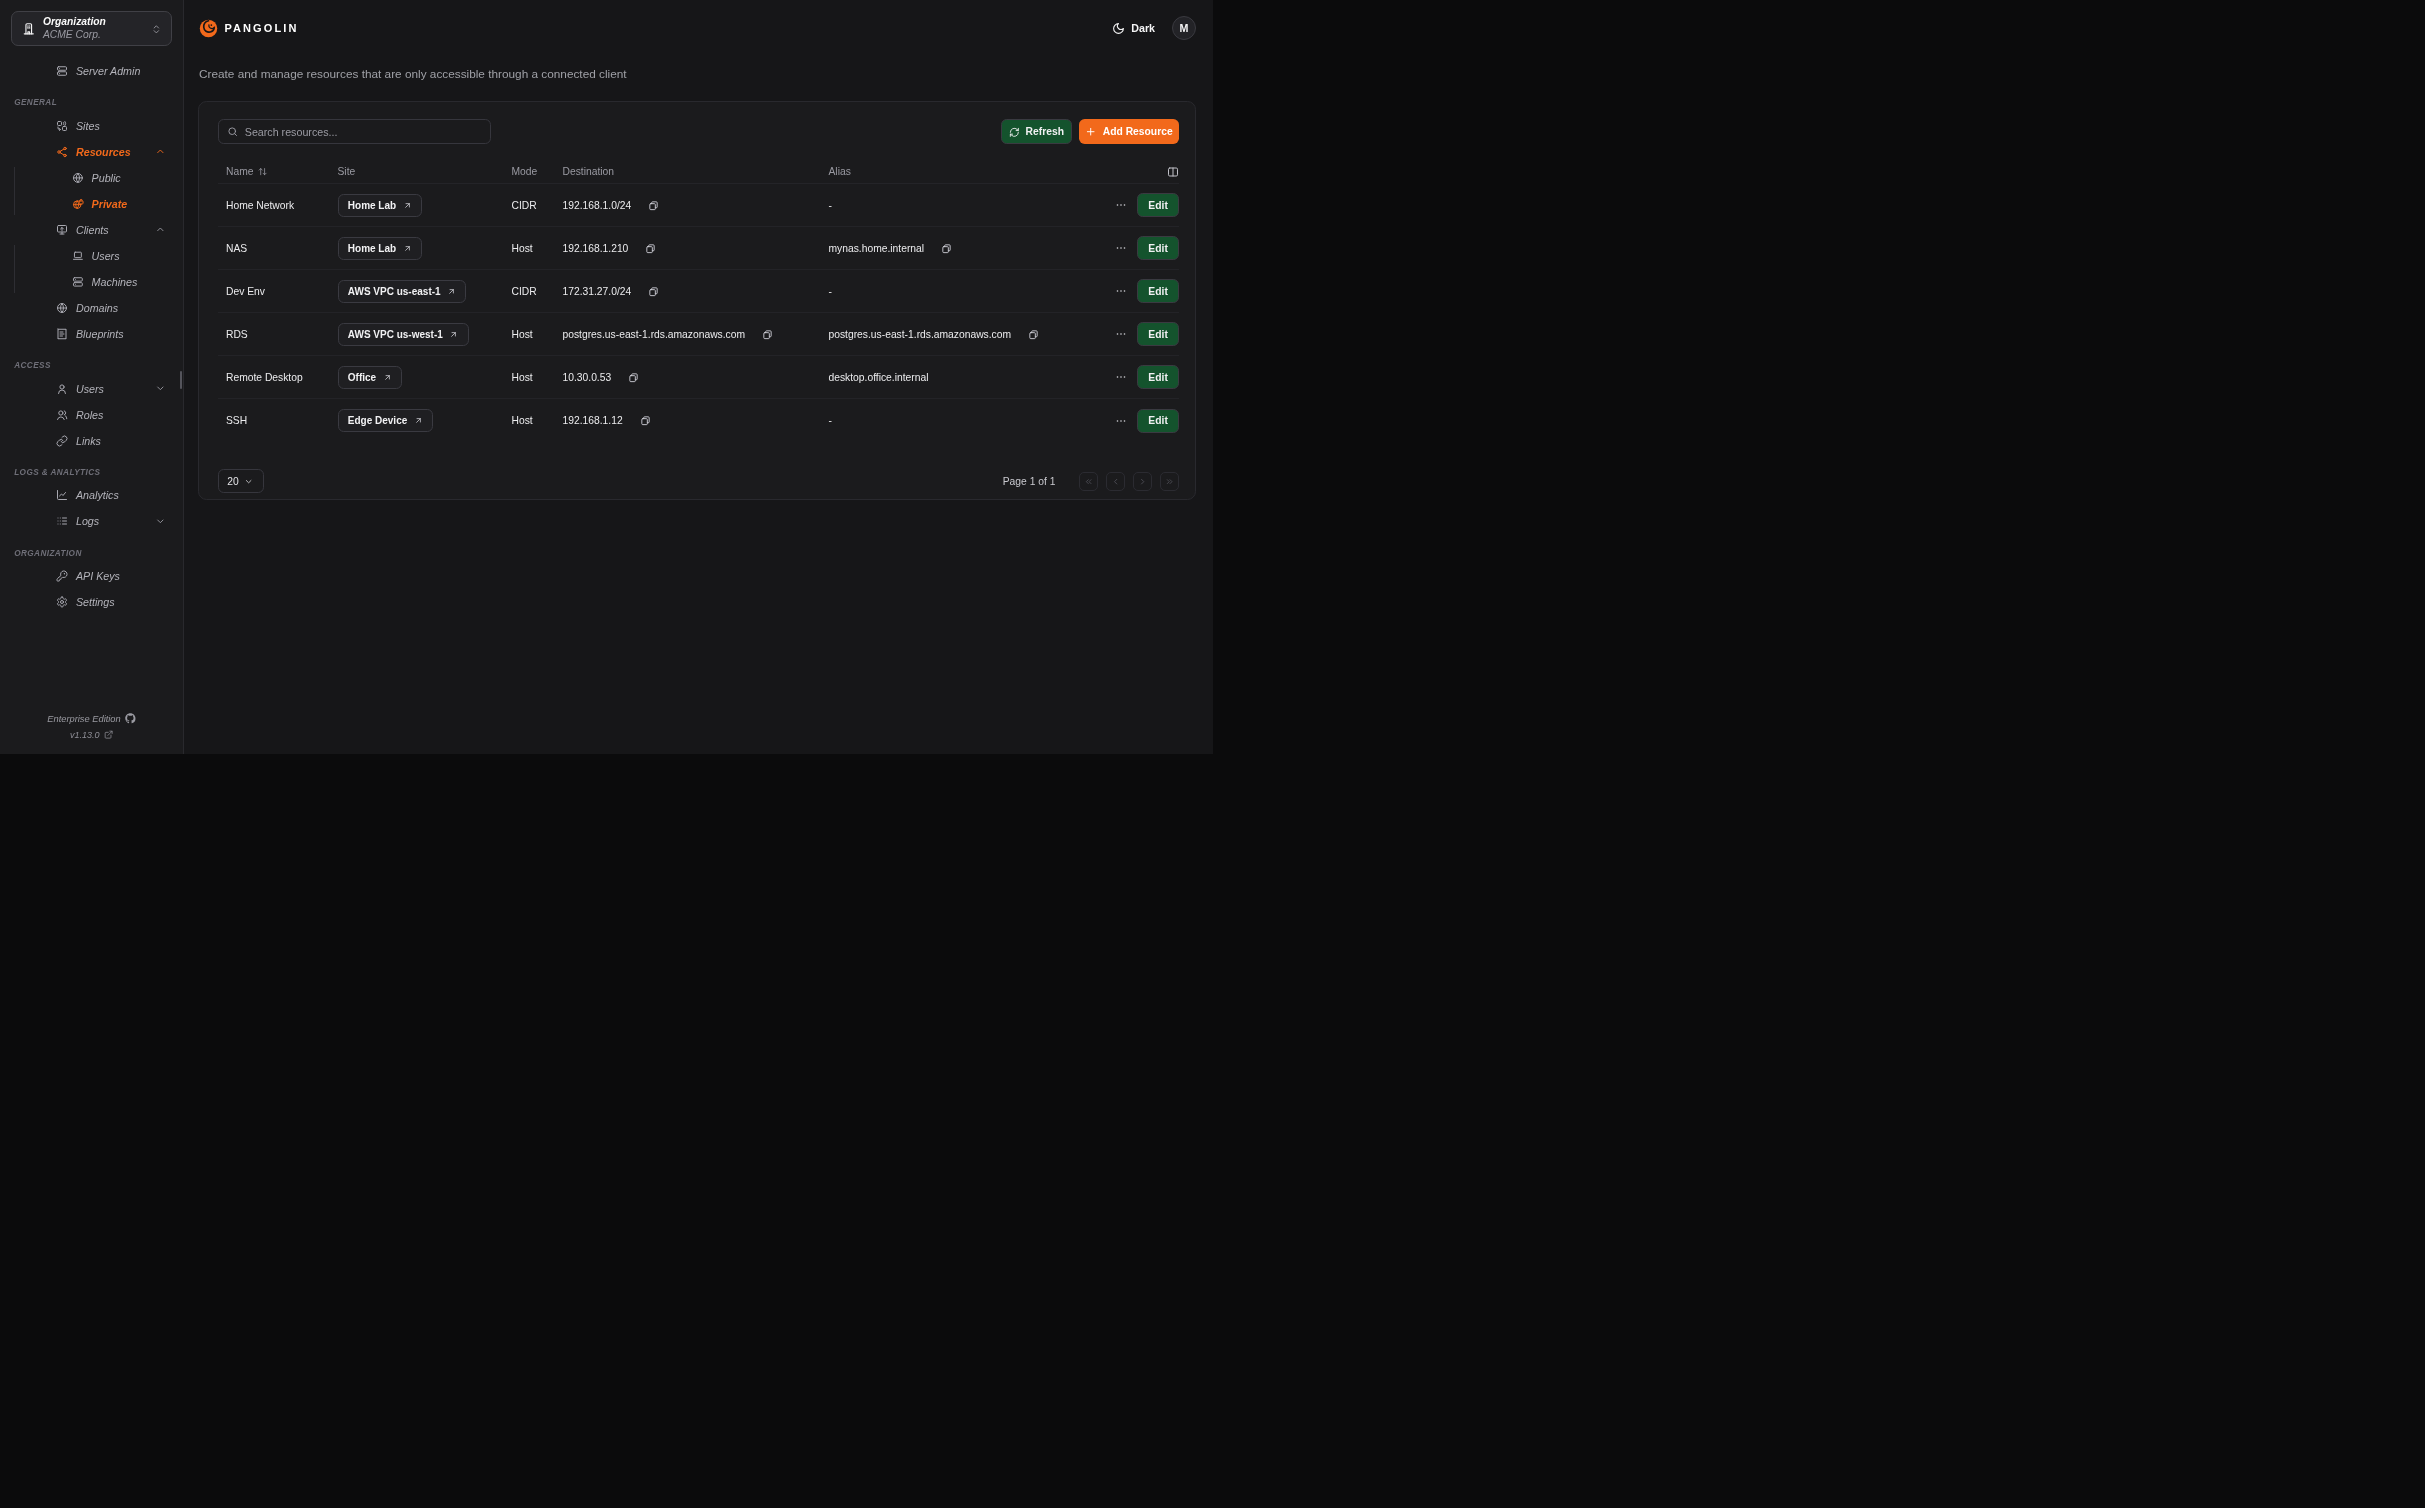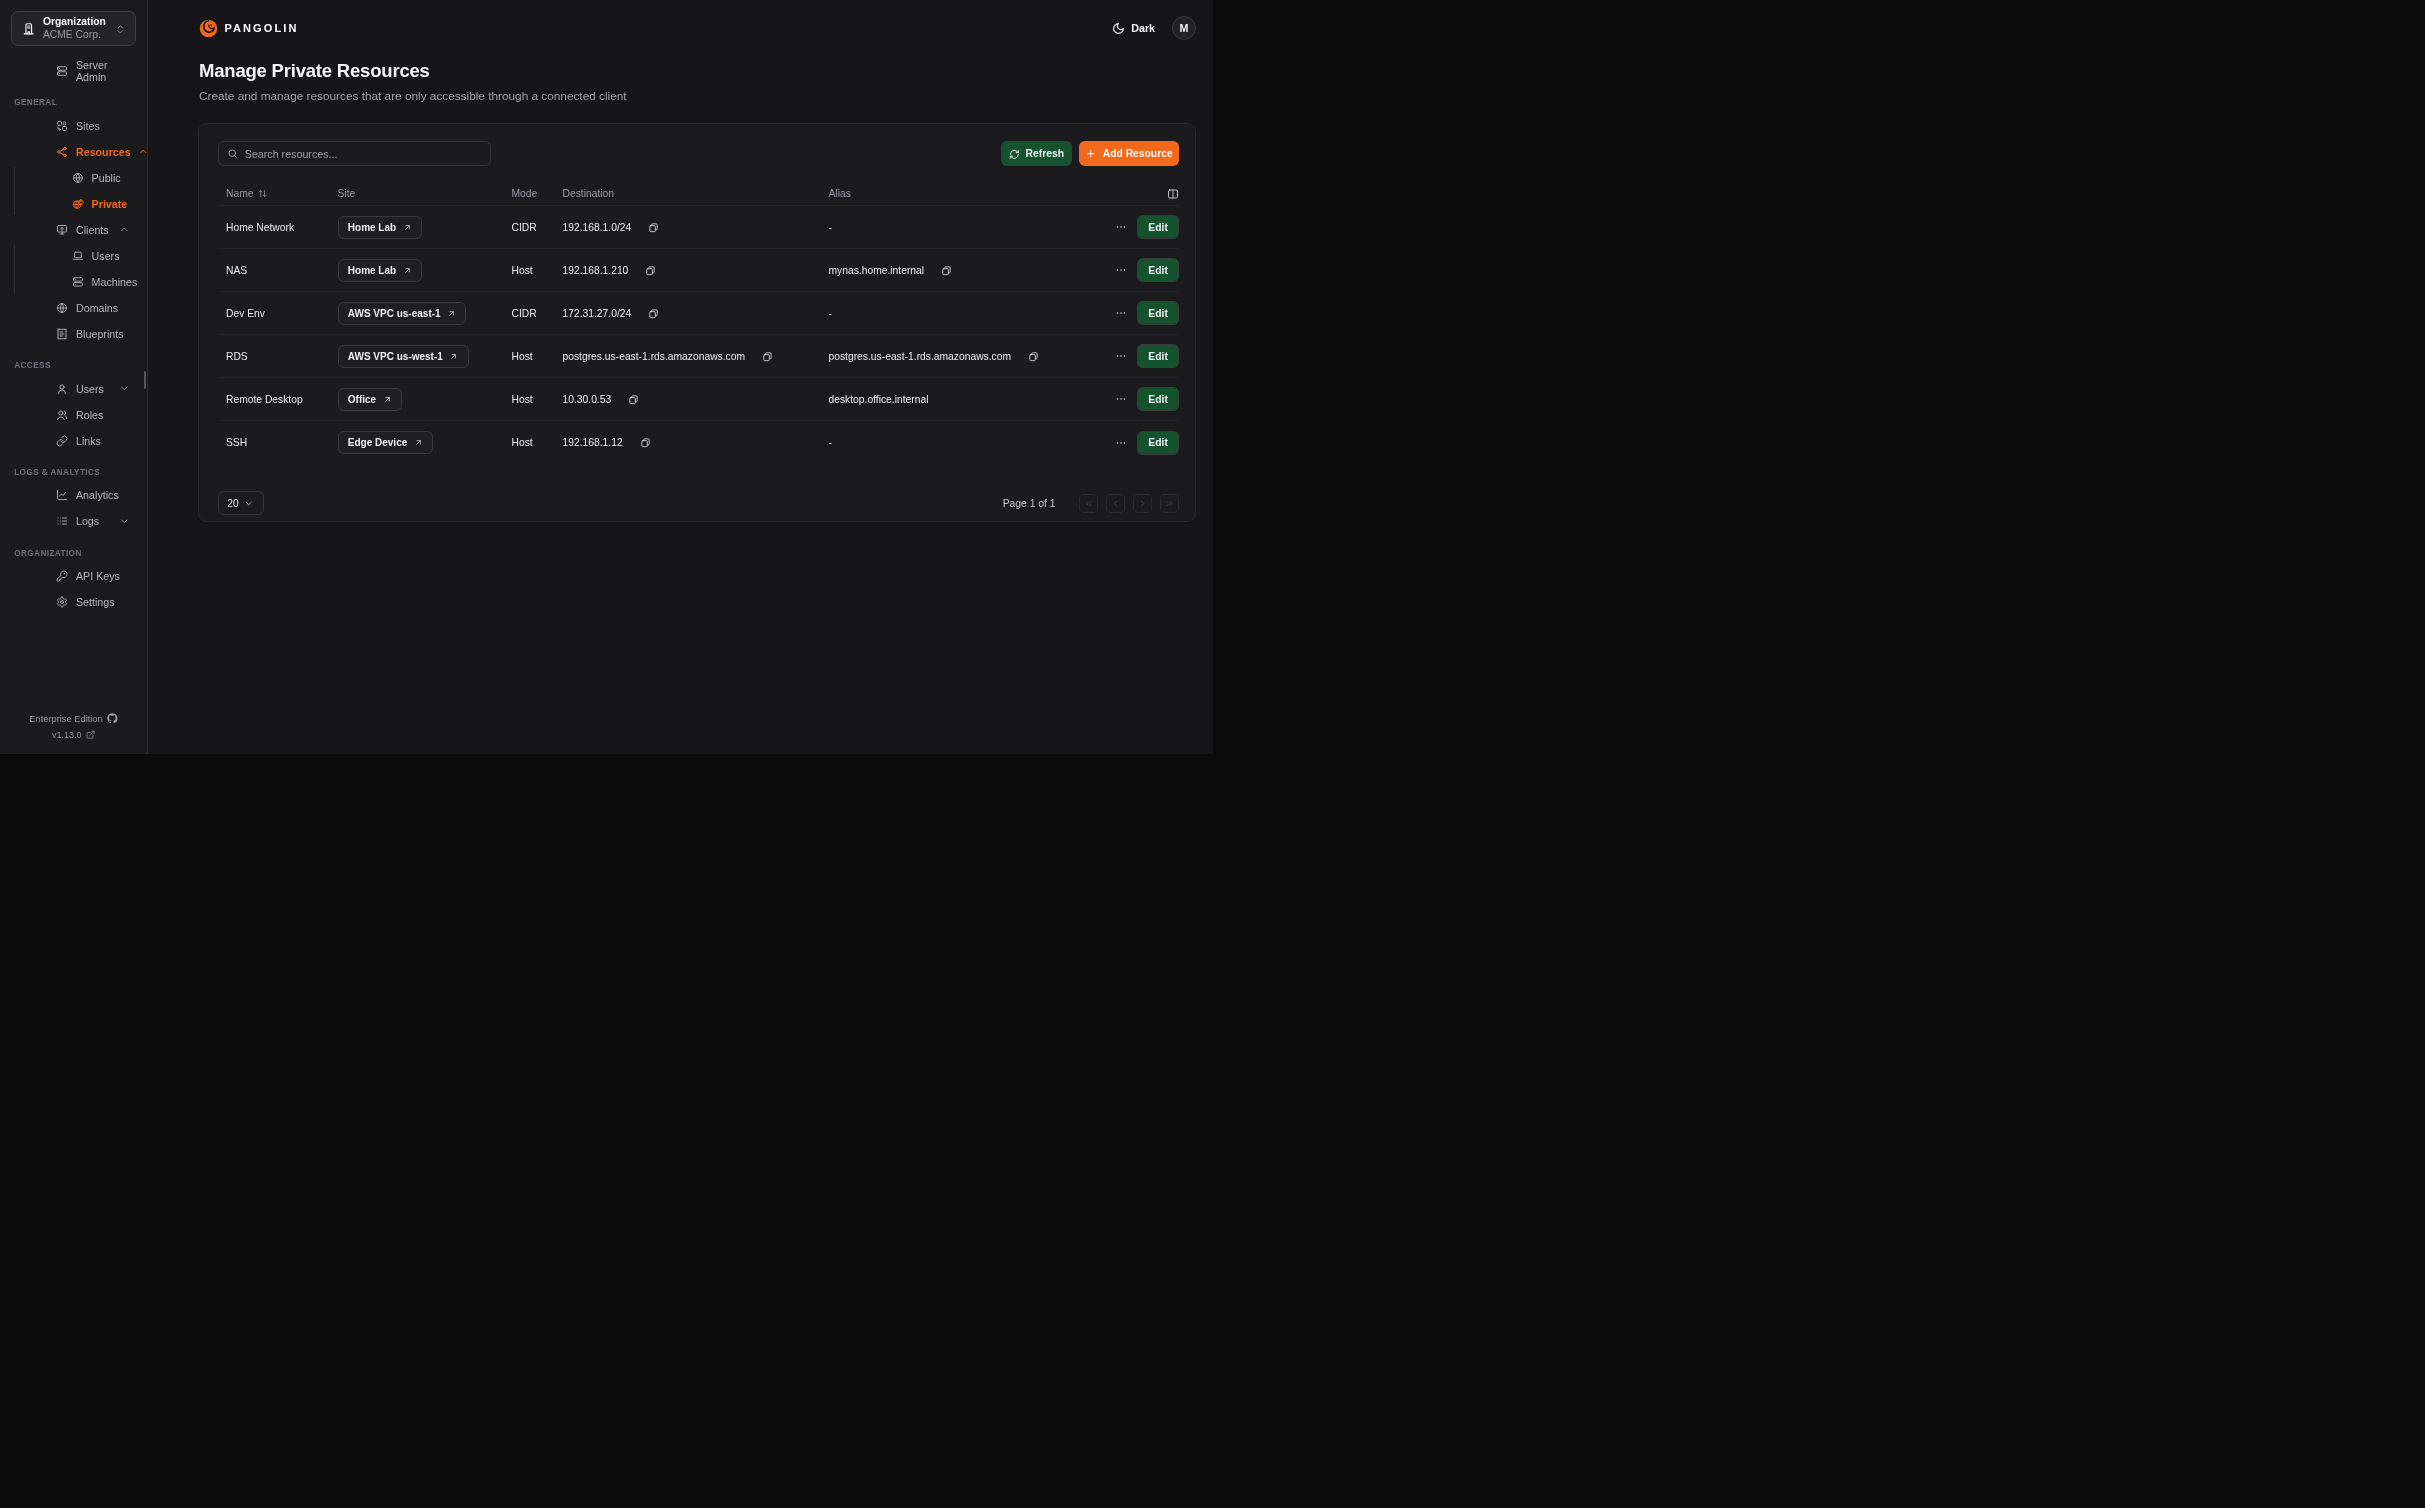--- a/index.html
+++ b/index.html
@@ -5,21 +5,21 @@
   * { box-sizing: border-box; margin: 0; padding: 0; }
   html,body { background:#0b0b0c; }
   body { font-family: "Liberation Sans", "DejaVu Sans", sans-serif; }
   .app { position:relative; width:1213px; height:754px; background:#161618; overflow:hidden; color:#ececee; }
 
   
   .ic { display:inline-block; vertical-align:middle; flex:none; }
   .ic svg { display:block; }
 
   
-  .sidebar { position:absolute; left:0; top:0; bottom:0; width:148px; background:#1b1b1d; border-right:0.7px solid #29292d; display:flex; flex-direction:column; }
+  .sidebar { position:absolute; left:0; top:0; bottom:0; width:184px; background:#1b1b1d; border-right:0.7px solid #29292d; display:flex; flex-direction:column;font-style:italic; }
   .org-box { margin:11.4px 11.4px 0 11.4px; height:35px; background:#242428; border:0.7px solid #404046; border-radius:7.1px; display:flex; align-items:center; gap:7.8px; padding:0 8.5px 0 9.3px; cursor:pointer; }
   .org-box .bld { color:#f4f4f5; }
   .org-text { flex:1; min-width:0; line-height:1.25; }
   .org-title { font-size:10.3px; font-weight:700; color:#fafafa; }
   .org-sub { font-size:10.3px; color:#9b9ba3; }
   .org-chev { color:#9b9ba3; }
 
   nav#side-nav { margin-top:11.4px; flex:1; overflow:hidden; }
   .nav-item { display:flex; align-items:center; height:26px; padding:0 17px 0 14.2px; gap:7.8px; font-size:10.7px; color:#b3b3ba; cursor:pointer;margin-left:42px; }
   .nav-item .nav-ic { color:#a8a8b0; display:flex; }
@@ -364,21 +364,20 @@
             </span>
           <span>Dark</span>
         </div>
         <div class="avatar">
           <span>M</span>
         </div>
       </div>
     </div>
 
     <div class="page-head">
-      <div class="page-title">Manage Private Resources</div>
       <div class="page-sub">Create and manage resources that are only accessible through a connected client</div>
     </div>
 
     <div class="card">
       <div class="toolbar">
         <div class="searchbox">
           <span class="ic">
               <svg width="11.4" height="11.4" viewBox="0 0 24 24" fill="none" stroke="currentColor" stroke-width="2" stroke-linecap="round" stroke-linejoin="round">
                 <circle cx="11" cy="11" r="7"></circle>
                 <path d="m20 20-3.5-3.5"></path>

